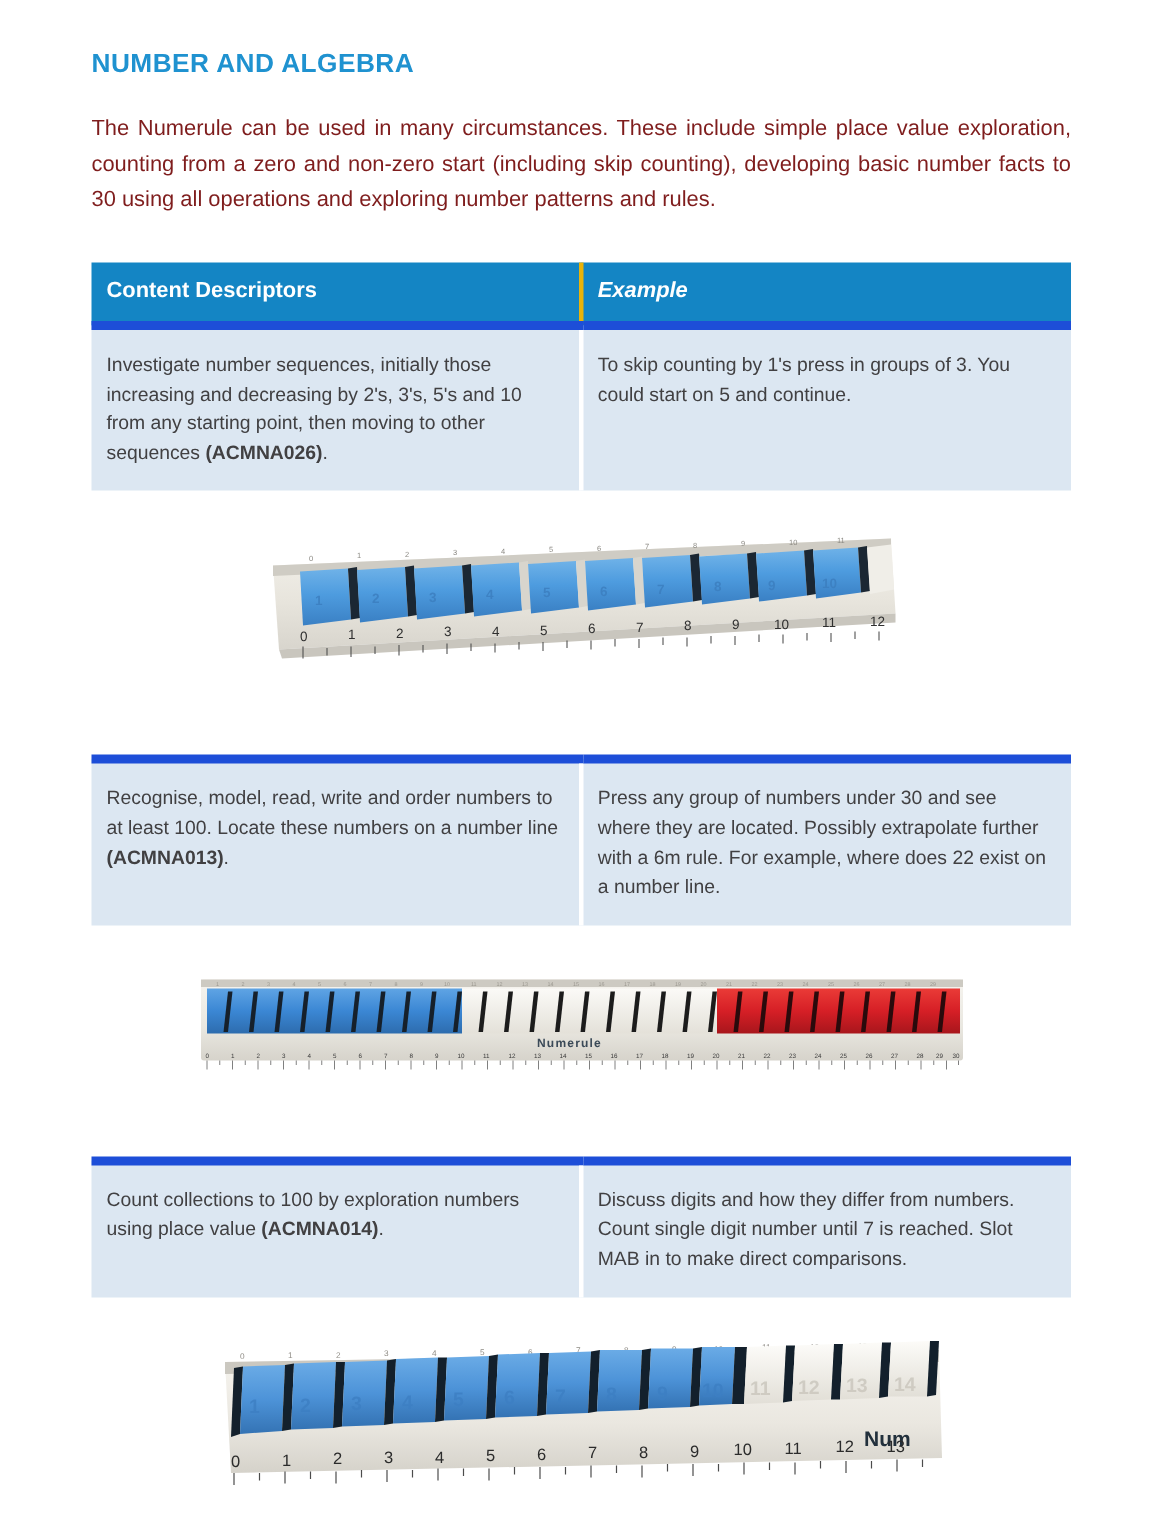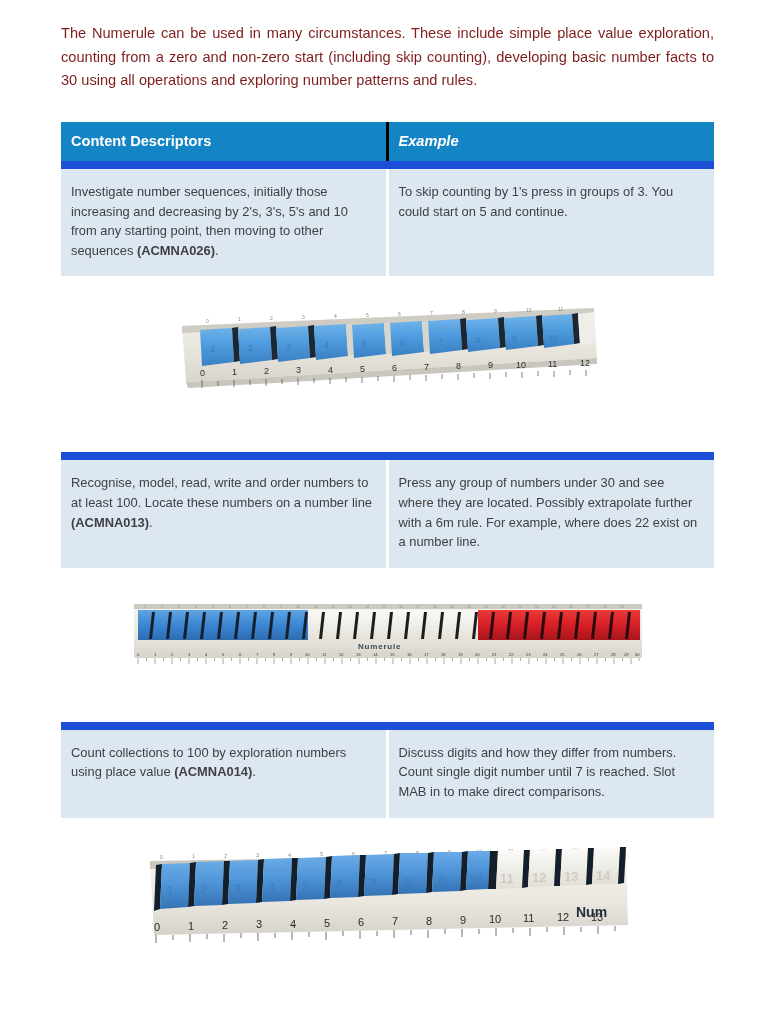--- a/index.html
+++ b/index.html
@@ -55,34 +55,34 @@
   .descriptor-table col.c1 { width: 326px; }
   .descriptor-table col.c2 { width: 327px; }
 
   .descriptor-table thead th {
     background: #1485c4;
     color: #ffffff;
     font-size: 14.6px;
     font-weight: bold;
     text-align: left;
     padding: 11px 10px 12px 10px;
-    border-right: 3px solid #000000;
+    border-right: 3px solid #eab308;
     vertical-align: middle;
   }
   .descriptor-table thead th:last-child { border-right: none; font-style: italic; }
 
   .descriptor-table tbody td {
     background: #dce7f2;
     font-size: 12.9px;
     line-height: 1.52;
     color: #414042;
     padding: 13px 12px 16px 10px;
     vertical-align: top;
     border-right: 3px solid #ffffff;
-    border-top: 8px solid #1d4ed8;
+    border-top: 6px solid #1d4ed8;
   }
   .descriptor-table tbody td:last-child { border-right: none; }
   .descriptor-table tbody td b { font-weight: bold; }
 
   
   .figure {
     width: 653px;
     display: flex;
     justify-content: center;
     overflow: hidden;
@@ -100,20 +100,21 @@
 
   
   .tbl-2 { margin-top: 56px; }
   .tbl-3 { margin-top: 54px; }
 </style>
 </head>
 <body>
 
 <div class="page">
 
+  <h1 class="section-heading">NUMBER AND ALGEBRA</h1>
 
   <p class="intro">The Numerule can be used in many circumstances. These include simple place value exploration, counting from a zero and non-zero start (including skip counting), developing basic number facts to 30 using all operations and exploring number patterns and rules.</p>
 
   <table class="descriptor-table tbl-1">
     <colgroup>
         <col class="c1">
         <col class="c2">
       </colgroup>
     <thead>
       <tr>

